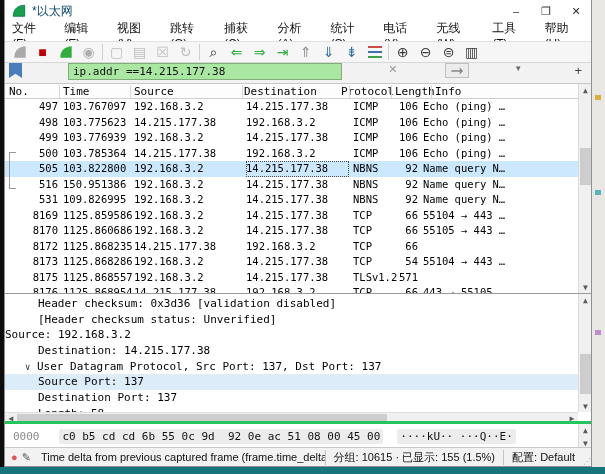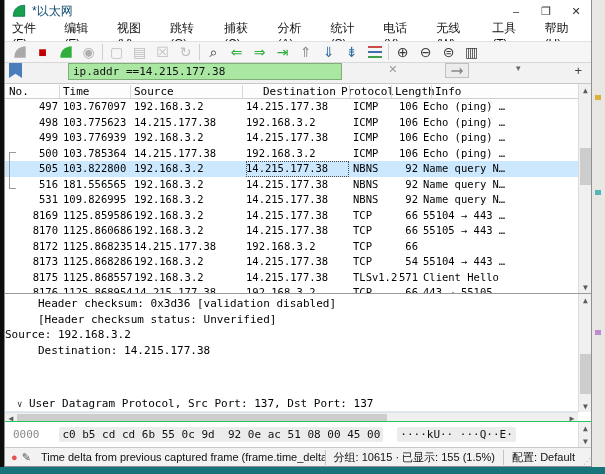--- a/index.html
+++ b/index.html
@@ -92,21 +92,21 @@
   .expander { display:inline-block; width:12px; color:#333; font-size:9px; }
   #dt-vscroll { left:573px; top:0; height:118px; }
   #dt-hscroll { position:absolute; left:0; top:118px; width:573px; height:10px; background:#f0f0f0;
                 border-top:1px solid #e0e0e0; }
   .harrow { position:absolute; top:0; height:10px; width:12px; color:#5a5a5a; font-size:8px;
             display:flex; align-items:center; justify-content:center; }
   #dt-hthumb { position:absolute; left:12px; top:1px; width:370px; height:8px; background:#cdcdcd; }
 
   
   #hexpane { position:absolute; left:0; top:421px; width:100%; height:26px; background:#fff;
-             border-top:1px solid #22c55e; font-family:"DejaVu Sans Mono", monospace;
+             border-top:3px solid #22c55e; font-family:"DejaVu Sans Mono", monospace;
              font-size:11px; }
   #hex-line { position:absolute; left:8px; top:6px; white-space:pre; }
   #hex-offset { color:#8a8a8a; }
   #hex-bytes { background:#ececec; border-radius:2px; padding:1px 3px; color:#111; }
   #hex-ascii { background:#ececec; border-radius:2px; padding:1px 3px; margin-left:14px; color:#111; }
   #hex-scroll { position:absolute; left:573px; top:0; width:13px; height:25px; background:#f0f0f0;
                 border-left:1px solid #dcdcdc; }
 
   
   #statusbar { position:absolute; left:0; top:447px; width:100%; height:19px; background:#f2f2f2;
@@ -207,21 +207,21 @@
       <span id="filter-add">+</span>
     </div>
 
     <div id="packet-list">
       <div id="pl-header">
           <span style="left: 4px;">No.</span>
           <span style="left: 58px;">Time</span>
           <div class="hsep" style="left: 54px;"></div>
           <span style="left: 129px;">Source</span>
           <div class="hsep" style="left: 125px;"></div>
-          <span style="left: 258px;">Destination</span>
+          <span style="left: 239px;">Destination</span>
           <div class="hsep" style="left: 237px;"></div>
           <span style="left: 336px;">Protocol</span>
           <div class="hsep" style="left: 344px;"></div>
           <span style="left: 390px;">Length</span>
           <div class="hsep" style="left: 386px;"></div>
           <span style="left: 430px;">Info</span>
           <div class="hsep" style="left: 426px;"></div>
         </div>
       <div id="pl-rows">
           <div class="prow">
@@ -264,21 +264,21 @@
             <span class="c-no">505</span>
             <span class="c-time">103.822800</span>
             <span class="c-src">192.168.3.2</span>
             <span class="c-dst focus-cell">14.215.177.38</span>
             <span class="c-prot">NBNS</span>
             <span class="c-len">92</span>
             <span class="c-info">Name query N…</span>
           </div>
           <div class="prow">
             <span class="c-no">516</span>
-            <span class="c-time">181.556565</span>
+            <span class="c-time">150.951386</span>
             <span class="c-src">192.168.3.2</span>
             <span class="c-dst">14.215.177.38</span>
             <span class="c-prot">NBNS</span>
             <span class="c-len">92</span>
             <span class="c-info">Name query N…</span>
           </div>
           <div class="prow">
             <span class="c-no">531</span>
             <span class="c-time">109.826995</span>
             <span class="c-src">192.168.3.2</span>
@@ -322,21 +322,20 @@
             <span class="c-len">54</span>
             <span class="c-info">55104 → 443 …</span>
           </div>
           <div class="prow">
             <span class="c-no">8175</span>
             <span class="c-time">1125.868557</span>
             <span class="c-src">192.168.3.2</span>
             <span class="c-dst">14.215.177.38</span>
             <span class="c-prot">TLSv1.2</span>
             <span class="c-len">571</span>
-            <span class="c-info">Client Hello</span>
           </div>
           <div class="prow">
             <span class="c-no">8176</span>
             <span class="c-time">1125.868954</span>
             <span class="c-src">14.215.177.38</span>
             <span class="c-dst">192.168.3.2</span>
             <span class="c-prot">TCP</span>
             <span class="c-len">66</span>
             <span class="c-info">443 → 55105</span>
           </div>
@@ -348,21 +347,21 @@
         <div class="varrow" style="bottom:0">▼</div>
       </div>
     </div>
 
     <div id="details">
       <div id="detail-lines">
           <div class="dline" style="padding-left: 33px;"><span>Header checksum: 0x3d36 [validation disabled]</span></div>
           <div class="dline" style="padding-left: 33px;"><span>[Header checksum status: Unverified]</span></div>
           <div class="dline" style=""><span>Source: 192.168.3.2</span></div>
           <div class="dline" style="padding-left: 33px;"><span>Destination: 14.215.177.38</span></div>
-          <div class="dline" style="padding-left: 12px; margin-top: 37px;"><span class="expander">∨</span><span>User Datagram Protocol, Src Port: 137, Dst Port: 137</span></div>
+          <div class="dline" style="padding-left: 20px;"><span class="expander">∨</span><span>User Datagram Protocol, Src Port: 137, Dst Port: 137</span></div>
           <div class="dline selected" style="padding-left: 33px;"><span>Source Port: 137</span></div>
           <div class="dline" style="padding-left: 33px;"><span>Destination Port: 137</span></div>
           <div class="dline" style="padding-left: 33px;"><span>Length: 58</span></div>
         </div>
       <div id="dt-vscroll" class="vscroll">
         <div class="varrow" style="top:0">▲</div>
         <div class="vthumb" style="top:60px;height:40px"></div>
         <div class="varrow" style="bottom:0">▼</div>
       </div>
       <div id="dt-hscroll">

